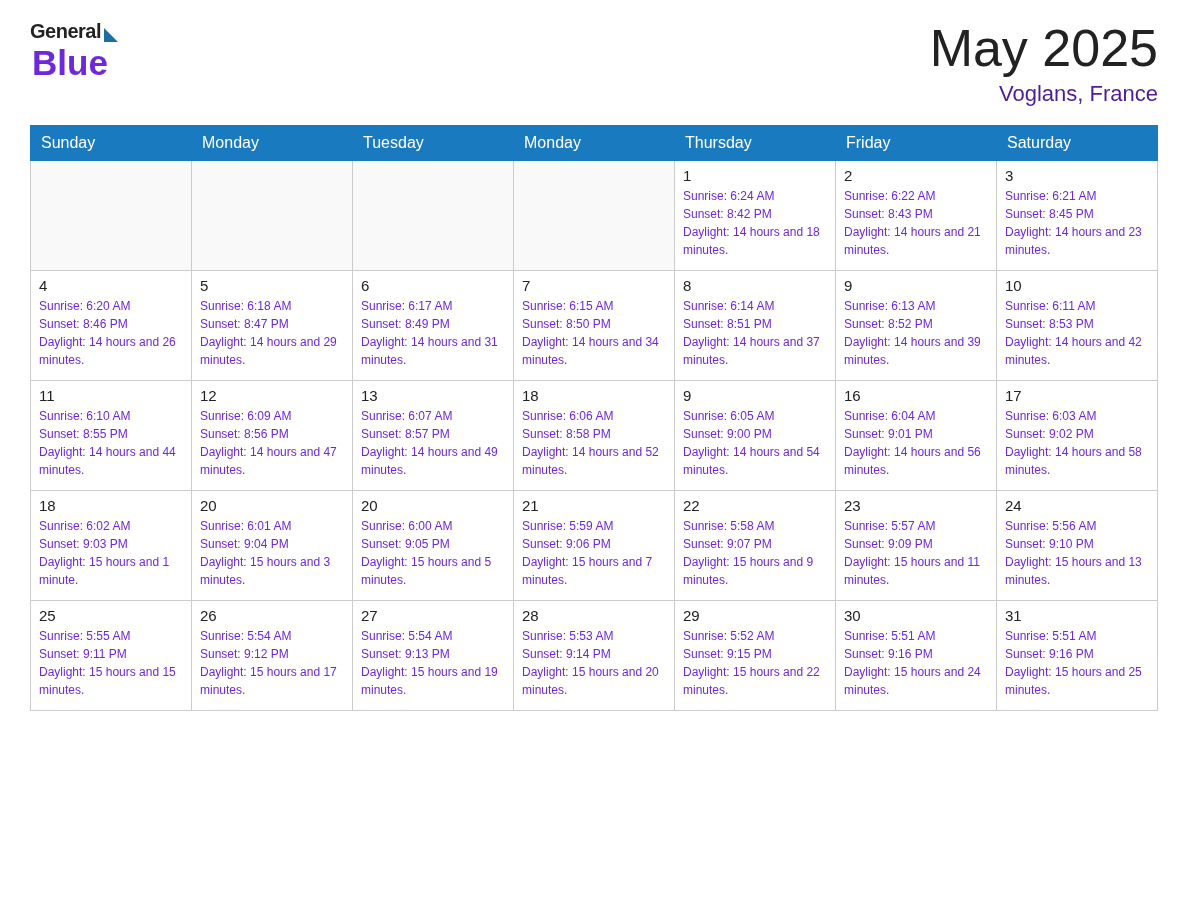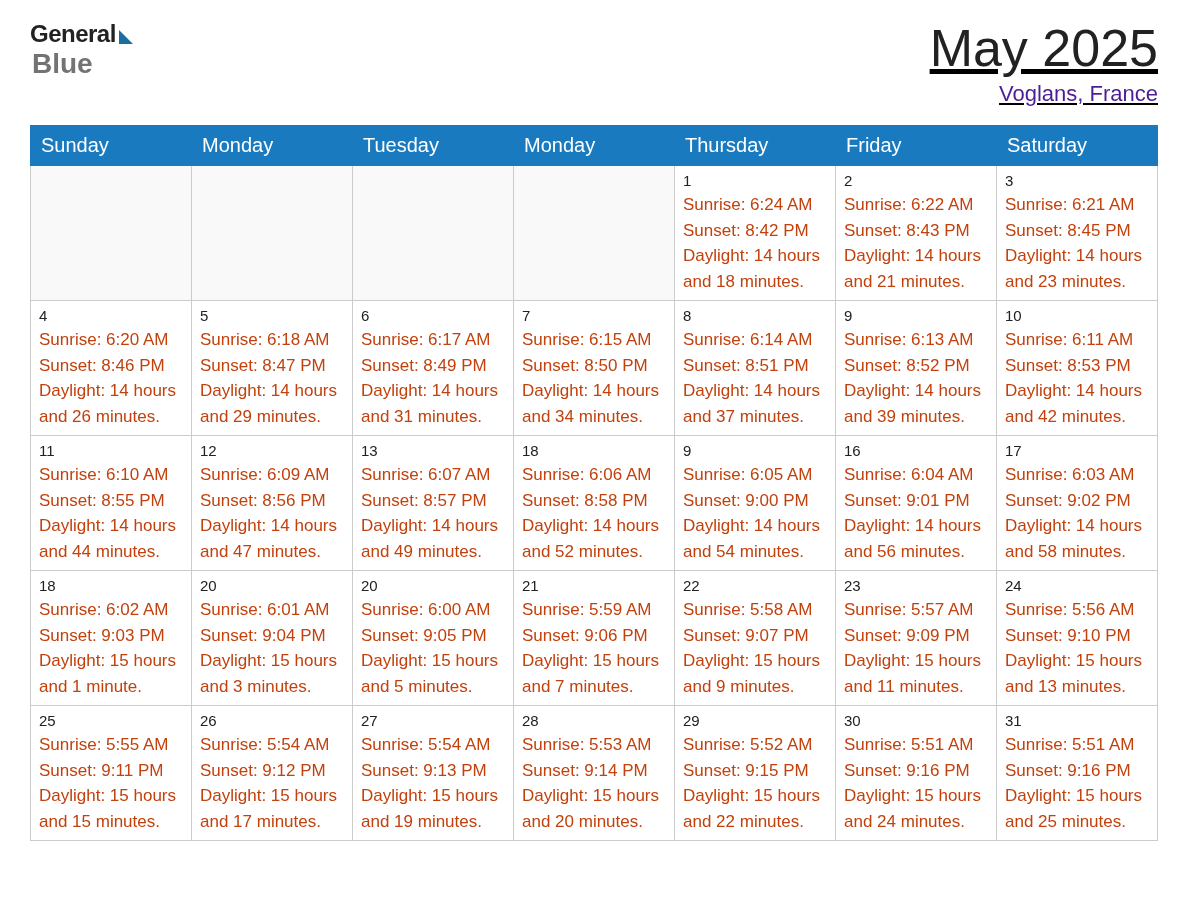--- a/index.html
+++ b/index.html
@@ -20,86 +20,85 @@
       display: flex;
       flex-direction: column;
       align-items: flex-start;
     }
     .logo-top {
       display: flex;
       align-items: center;
       gap: 0;
     }
     .logo-general {
-      font-size: 24px;
+      font-size: 20px;
       font-weight: bold;
       color: #222;
       letter-spacing: -0.5px;
     }
     .logo-triangle {
       width: 0;
       height: 0;
       border-left: 14px solid #1a6fa0;
       border-top: 14px solid transparent;
       border-bottom: 0px solid transparent;
       margin-left: 3px;
       margin-top: 6px;
     }
     .logo-blue {
-      font-size: 28px;
+      font-size: 35px;
       font-weight: bold;
-      color: #737373;
+      color: #6d28d9;
       margin-left: 2px;
     }
     .title-block {
       text-align: right;
-      text-decoration: underline;
     }
     .month-year {
       font-size: 52px;
       font-weight: normal;
       color: #222;
       line-height: 1.1;
     }
     .location {
       font-size: 22px;
       color: #4c1d95;
       margin-top: 4px;
     }
     .calendar {
       width: 100%;
       border-collapse: collapse;
       border: 1px solid #bbb;
     }
     .calendar th {
       background-color: #1a7abf;
       color: #fff;
-      font-size: 20px;
+      font-size: 16px;
       font-weight: normal;
       padding: 8px 10px;
       text-align: left;
       border: 1px solid #1a7abf;
     }
     .calendar td {
       border: 1px solid #ccc;
       vertical-align: top;
       padding: 6px 8px;
       width: calc(100% / 7);
       min-height: 100px;
     }
     .day-num {
       font-size: 15px;
       font-weight: normal;
       color: #222;
       display: block;
       margin-bottom: 3px;
     }
     .day-info {
-      font-size: 17px;
-      color: #c2410c;
+      font-size: 12px;
+      color: #6d28d9;
       line-height: 1.5;
     }
     .empty-cell {
       background: #f9f9f9;
     }
     tr.week-row td {
       height: 110px;
     }
   </style>
 </head>

